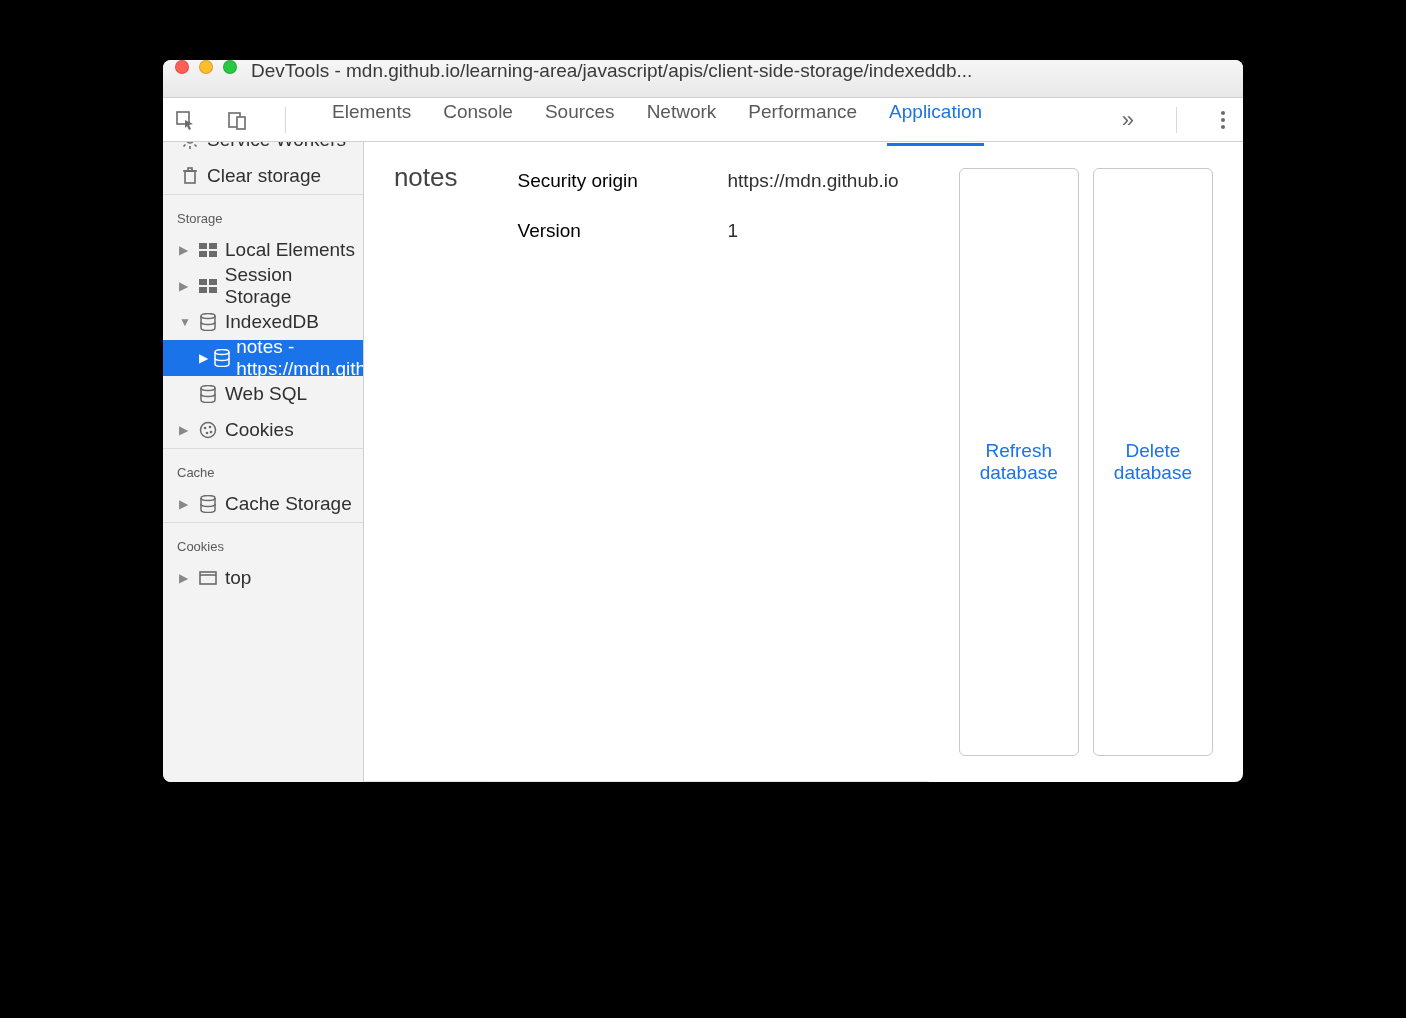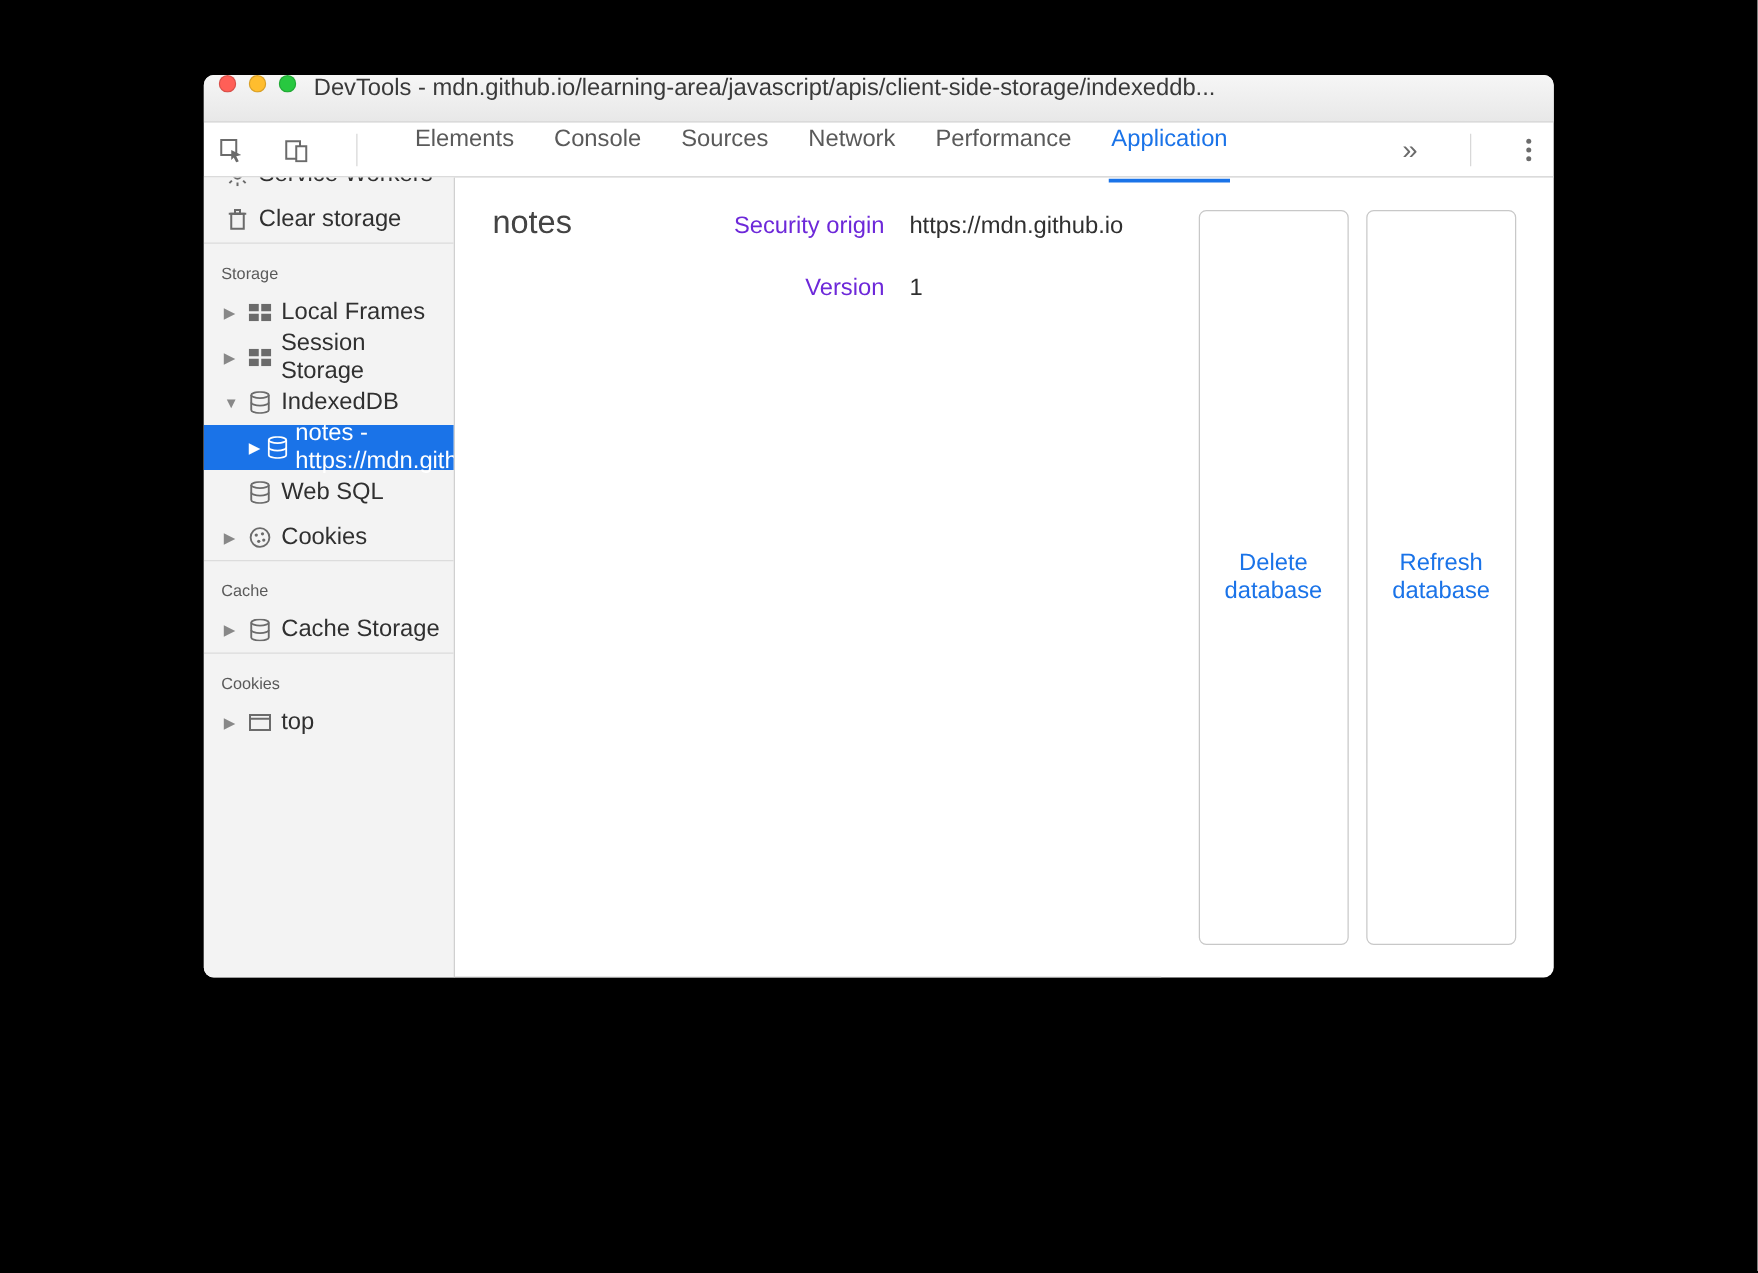--- a/index.html
+++ b/index.html
@@ -90,21 +90,21 @@
     border-bottom:1px solid #e2e2e2;
     font-size:26px;
     color:#444;
   }
   .detail-block {
     padding:28px 30px;
     border-bottom:1px solid #e5e5e5;
   }
   .detail-row { display:flex; margin-bottom:28px; font-size:19px; }
   .detail-row:last-child { margin-bottom:0; }
-  .detail-label { width:210px; text-align:right; color:#6d28d9; padding-right:20px; }
+  .detail-label { width:210px; color:#000000; padding-right:20px; }
   .detail-value { color:#303030; }
   .button-row { padding:26px 30px; display:flex; gap:14px; }
   .btn {
     border:1px solid #c8c8c8;
     background:#fff;
     color:#1a73e8;
     font-size:19px;
     padding:8px 20px;
     border-radius:6px;
     cursor:pointer;
@@ -192,21 +192,21 @@
       <div class="row level1">
         <span class="tri">▶</span>
         <span class="ic">
           <svg width="18" height="14" viewBox="0 0 18 14">
               <rect x="0" y="0" width="8" height="6" fill="#6b6b6b"></rect>
               <rect x="10" y="0" width="8" height="6" fill="#6b6b6b"></rect>
               <rect x="0" y="8" width="8" height="6" fill="#6b6b6b"></rect>
               <rect x="10" y="8" width="8" height="6" fill="#6b6b6b"></rect>
             </svg>
         </span>
-        <span>Local Frames</span>
+        <span>Local Elements</span>
       </div>
 
       <div class="row level1">
         <span class="tri">▶</span>
         <span class="ic">
           <svg width="18" height="14" viewBox="0 0 18 14">
               <rect x="0" y="0" width="8" height="6" fill="#6b6b6b"></rect>
               <rect x="10" y="0" width="8" height="6" fill="#6b6b6b"></rect>
               <rect x="0" y="8" width="8" height="6" fill="#6b6b6b"></rect>
               <rect x="10" y="8" width="8" height="6" fill="#6b6b6b"></rect>
@@ -300,18 +300,18 @@
         <div class="detail-row">
           <div class="detail-label">Security origin</div>
           <div class="detail-value">https://mdn.github.io</div>
         </div>
         <div class="detail-row">
           <div class="detail-label">Version</div>
           <div class="detail-value">1</div>
         </div>
       </div>
       <div class="button-row">
+        <button class="btn">Refresh database</button>
         <button class="btn">Delete database</button>
-        <button class="btn">Refresh database</button>
       </div>
     </div>
   </div>
 </div>
 
 </body></html>

